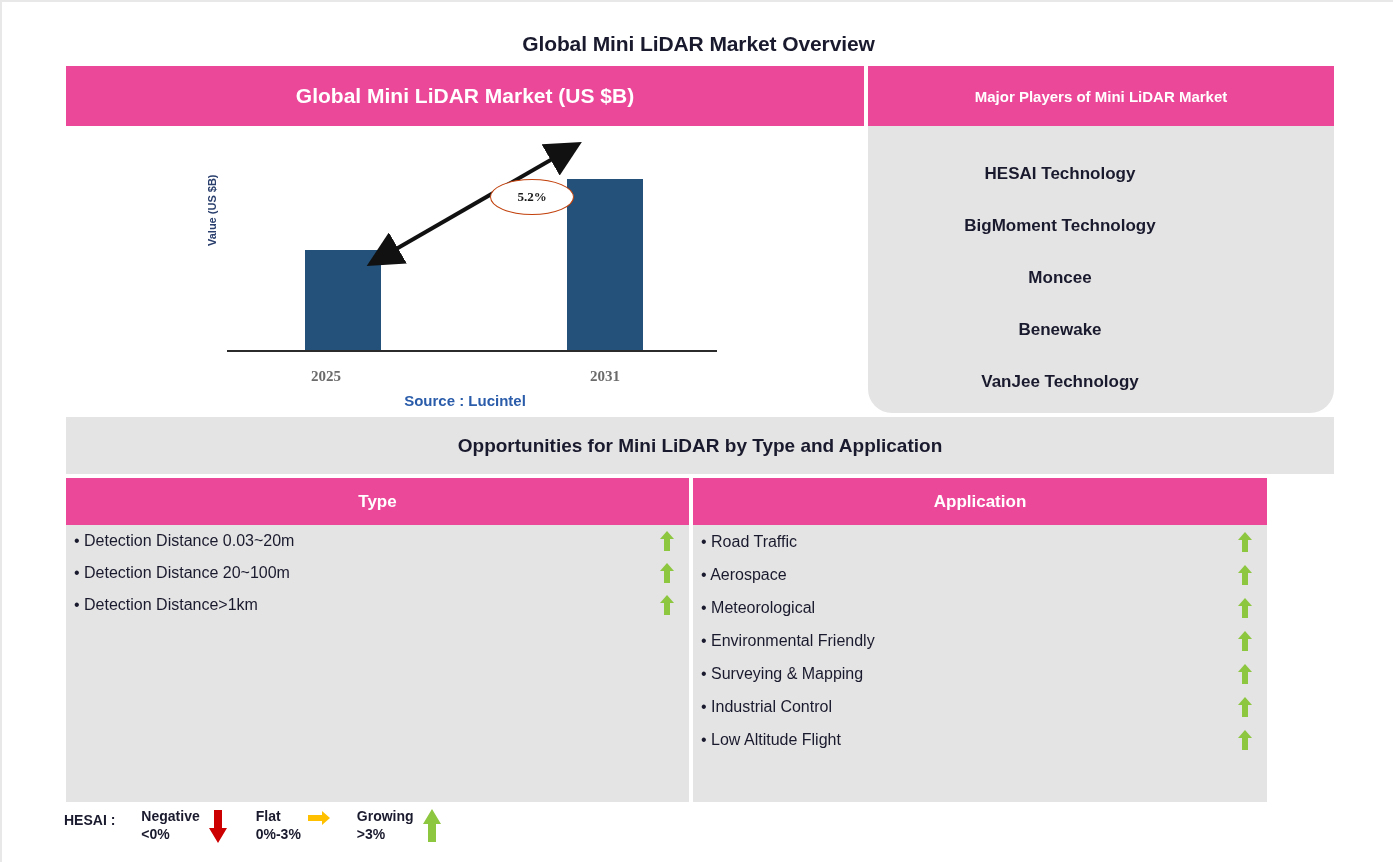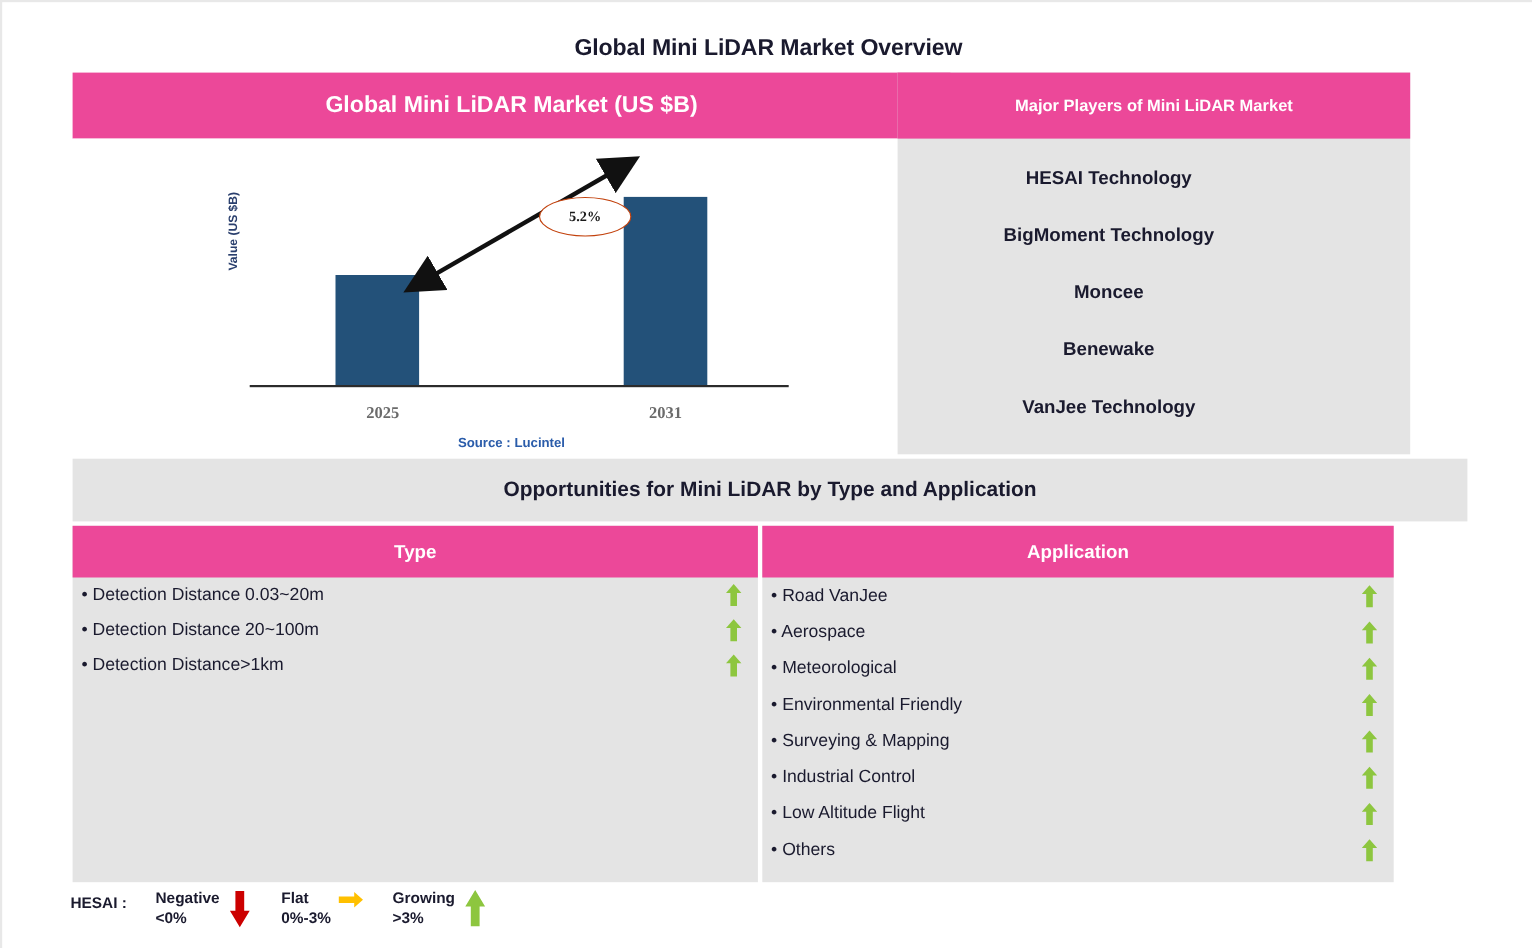--- a/index.html
+++ b/index.html
@@ -65,51 +65,52 @@
     width: 76px;
   }
   #bar-2025 { left: 78px; height: 96px; }
   #bar-2031 { left: 340px; height: 164px; }
   .xlab {
     position: absolute; bottom: 28px;
     width: 110px; text-align: center;
     font-family: "Liberation Serif", serif;
     font-size: 15px; font-weight: bold; color: #6b6b6b;
   }
-  #xlab-2025 { left: 66px; margin-top: 36px; }
+  #xlab-2025 { left: 44px; margin-top: 36px; }
   #xlab-2031 { left: 323px; }
   #arrow-svg { position: absolute; left: 0; top: 0; width: 500px; height: 287px; }
   #cagr-bubble {
     position: absolute; left: 263px; top: 53px;
     width: 84px; height: 36px;
     border: 1px solid #c2410c; border-radius: 50%;
     background: #ffffff;
     display: flex; align-items: center; justify-content: center;
     font-family: "Liberation Serif", serif;
     font-size: 13px; font-weight: bold; color: #1a1a1a;
   }
   #source {
     position: absolute; left: 0; bottom: 4px; width: 798px;
     text-align: center;
-    font-size: 12px; font-weight: bold; color: #2a5caa;
+    font-size: 15px; font-weight: bold; color: #2a5caa;
   }
 
   
   #players-panel {
-    position: absolute; left: 814px; top: 64px;
+    position: absolute; left: 866px; top: 64px;
     width: 466px; height: 347px;
     background: #e4e4e4;
+    border-radius: 24px;
   }
   #players-title {
     position: absolute; left: 0; top: 0; width: 466px; height: 60px;
     font-size: 15px;
   }
   #players-list {
     position: absolute; left: 0; top: 60px; width: 384px; height: 287px;
-    padding-top: 10px;
+    padding-top: 22px;
     display: flex; flex-direction: column;
   }
   .player {
     height: 52px;
     display: flex; align-items: center; justify-content: center;
     font-size: 17px; font-weight: bold; color: #1a1a2e;
   }
 
   
   #opp-band {
@@ -240,21 +241,21 @@
           <path d="M8 1 L15 9 L11 9 L11 21 L5 21 L5 9 L1 9 Z" fill="#8DC63F"></path>
         </svg>
       </div>
     </div>
   </div>
 
   <div id="app-panel">
     <div class="col-title navy-band">Application</div>
     <div class="col-list">
       <div class="opp-row">
-        <span class="opp-label">• Road VanJee</span>
+        <span class="opp-label">• Road Traffic</span>
         <svg class="trend-arrow" viewBox="0 0 16 22">
           <path d="M8 1 L15 9 L11 9 L11 21 L5 21 L5 9 L1 9 Z" fill="#8DC63F"></path>
         </svg>
       </div>
       <div class="opp-row">
         <span class="opp-label">• Aerospace</span>
         <svg class="trend-arrow" viewBox="0 0 16 22">
           <path d="M8 1 L15 9 L11 9 L11 21 L5 21 L5 9 L1 9 Z" fill="#8DC63F"></path>
         </svg>
       </div>
@@ -277,26 +278,20 @@
         </svg>
       </div>
       <div class="opp-row">
         <span class="opp-label">• Industrial Control</span>
         <svg class="trend-arrow" viewBox="0 0 16 22">
           <path d="M8 1 L15 9 L11 9 L11 21 L5 21 L5 9 L1 9 Z" fill="#8DC63F"></path>
         </svg>
       </div>
       <div class="opp-row">
         <span class="opp-label">• Low Altitude Flight</span>
-        <svg class="trend-arrow" viewBox="0 0 16 22">
-          <path d="M8 1 L15 9 L11 9 L11 21 L5 21 L5 9 L1 9 Z" fill="#8DC63F"></path>
-        </svg>
-      </div>
-      <div class="opp-row">
-        <span class="opp-label">• Others</span>
         <svg class="trend-arrow" viewBox="0 0 16 22">
           <path d="M8 1 L15 9 L11 9 L11 21 L5 21 L5 9 L1 9 Z" fill="#8DC63F"></path>
         </svg>
       </div>
     </div>
   </div>
 
   <div id="cagr-legend">
     <div id="cagr-word">HESAI :</div>
 

